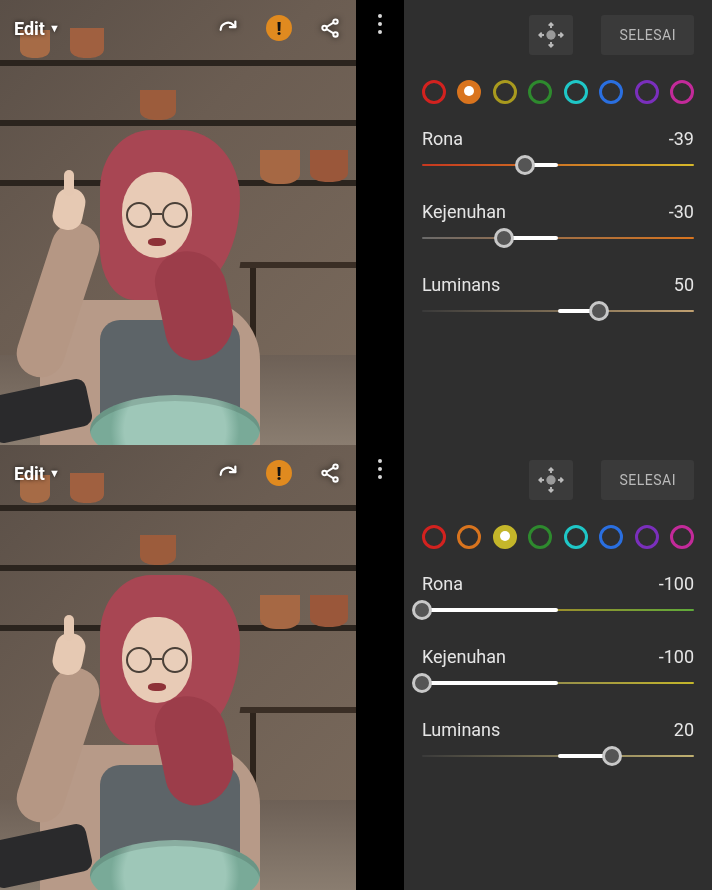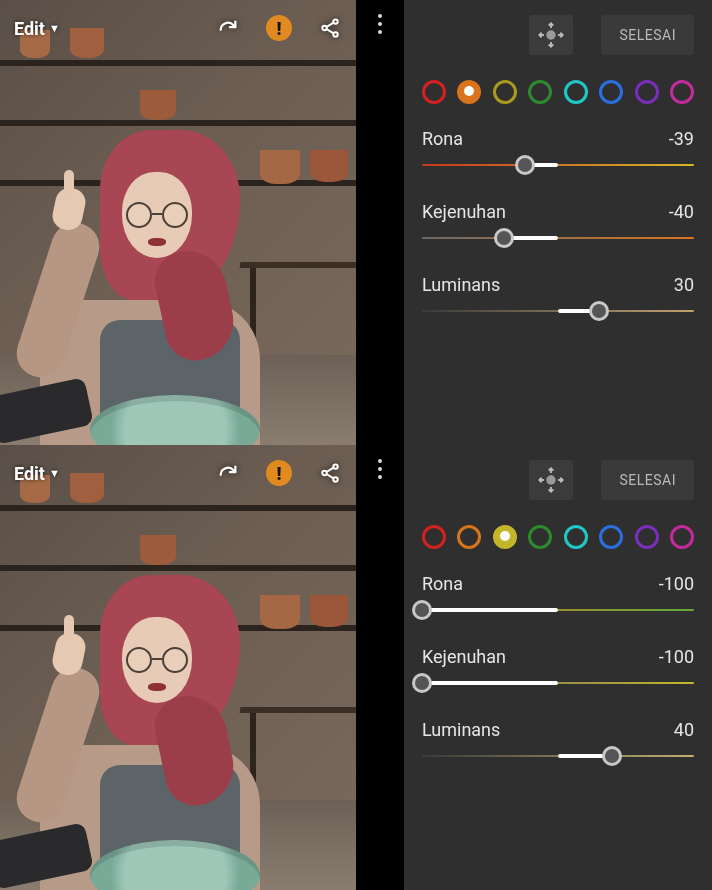--- a/index.html
+++ b/index.html
@@ -193,32 +193,32 @@
           </div>
           <div class="track">
             <div class="baseline" style="background: linear-gradient(90deg, rgb(199, 55, 31), rgb(214, 184, 42));"></div>
             <div class="active" style="left: 38%; width: 12%;"></div>
             <div class="thumb" style="left: 38%;"></div>
           </div>
         </div>
         <div class="row">
           <div class="labels">
             <span>Kejenuhan</span>
-            <span>-40</span>
+            <span>-30</span>
           </div>
           <div class="track">
             <div class="baseline" style="background: linear-gradient(90deg, rgb(106, 106, 106), rgb(217, 116, 30));"></div>
             <div class="active" style="left: 30%; width: 20%;"></div>
             <div class="thumb" style="left: 30%;"></div>
           </div>
         </div>
         <div class="row">
           <div class="labels">
             <span>Luminans</span>
-            <span>30</span>
+            <span>50</span>
           </div>
           <div class="track">
             <div class="baseline" style="background: linear-gradient(90deg, rgb(58, 58, 58), rgb(192, 160, 112));"></div>
             <div class="active" style="left: 50%; width: 15%;"></div>
             <div class="thumb" style="left: 65%;"></div>
           </div>
         </div>
       </div>
     </div>
     <div class="panel">
@@ -331,21 +331,21 @@
           </div>
           <div class="track">
             <div class="baseline" style="background: linear-gradient(90deg, rgb(106, 106, 106), rgb(196, 182, 42));"></div>
             <div class="active" style="left: 0%; width: 50%;"></div>
             <div class="thumb" style="left: 0%;"></div>
           </div>
         </div>
         <div class="row">
           <div class="labels">
             <span>Luminans</span>
-            <span>40</span>
+            <span>20</span>
           </div>
           <div class="track">
             <div class="baseline" style="background: linear-gradient(90deg, rgb(58, 58, 58), rgb(192, 176, 112));"></div>
             <div class="active" style="left: 50%; width: 20%;"></div>
             <div class="thumb" style="left: 70%;"></div>
           </div>
         </div>
       </div>
     </div>
   </div>

